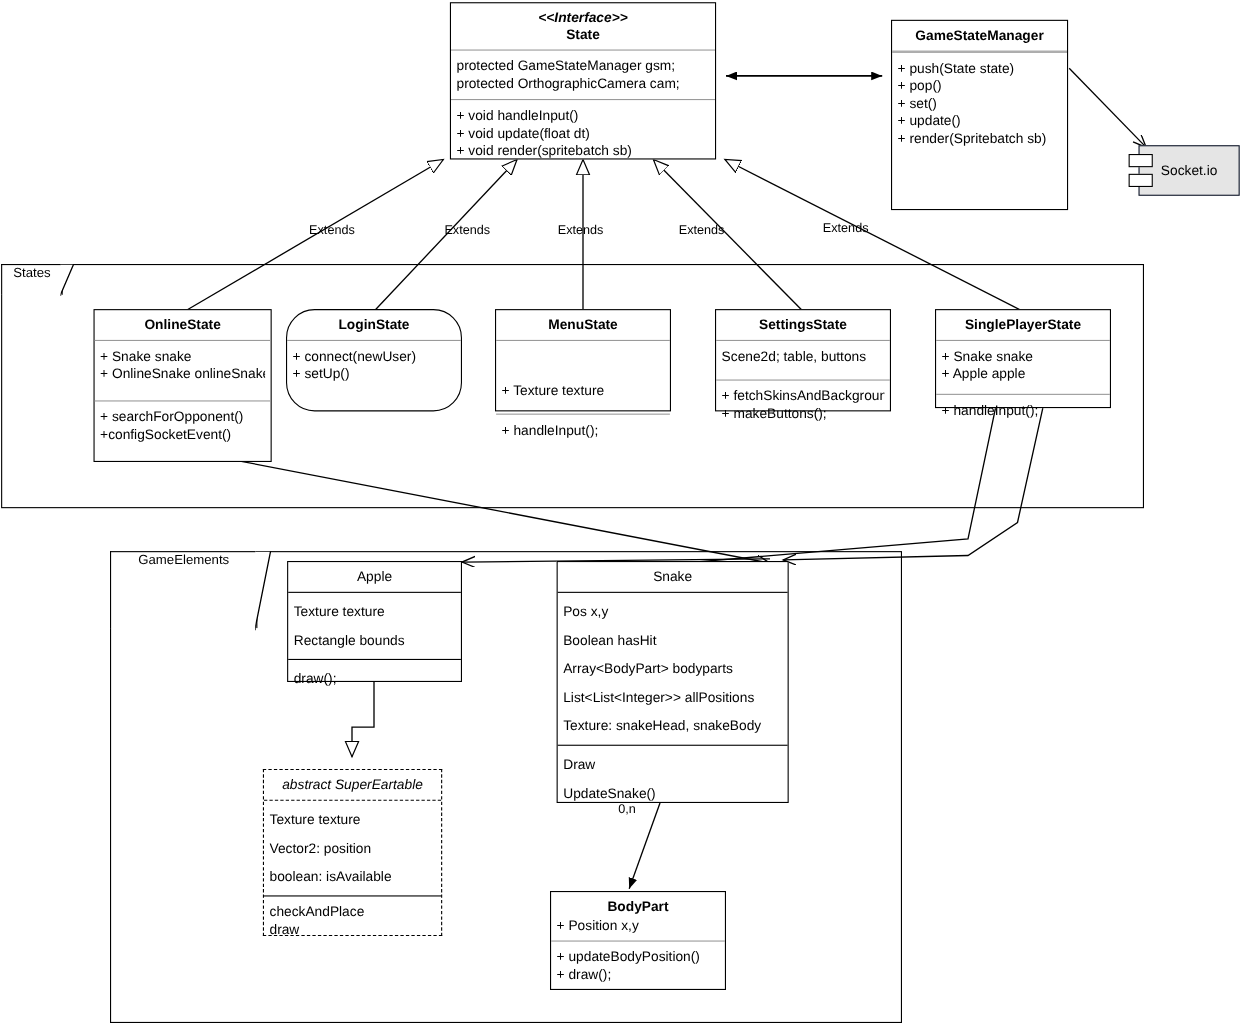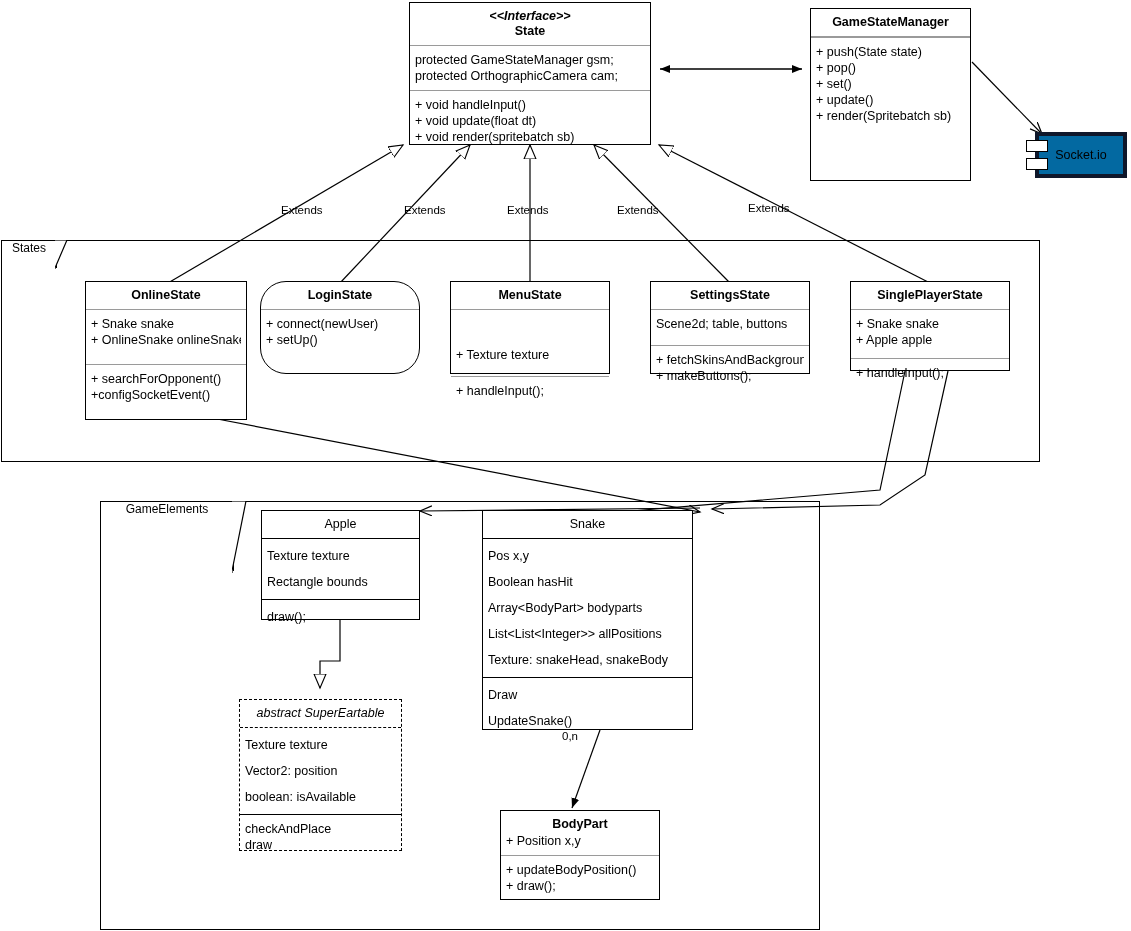--- a/index.html
+++ b/index.html
@@ -105,22 +105,22 @@
   .comp-icon {
     position: absolute;
     box-sizing: border-box;
     border: 1px solid #000000;
     background: #ffffff;
     z-index: 6;
   }
   .comp-body {
     position: absolute;
     box-sizing: border-box;
-    border: 4px solid #0f172a;
-    background: #0369a1;
+    border: 1px solid #0f172a;
+    background: #e5e5e5;
     z-index: 5;
     font-size: 12.5px;
     display: flex;
     align-items: center;
     justify-content: center;
   }
   .comp-label {
     position: absolute;
     z-index: 7;
     font-size: 12.5px;
@@ -180,21 +180,21 @@
       <div class="row">protected OrthographicCamera cam;</div>
     </div>
     <div class="sep"></div>
     <div class="compart">
       <div class="row">+ void handleInput()</div>
       <div class="row">+ void update(float dt)</div>
       <div class="row">+ void render(spritebatch sb)</div>
     </div>
   </div>
 
-  <div class="node" id="n-gsm" style="left:810px; top:8px; width:161px; height:173px;">
+  <div class="node" id="n-gsm" style="left:810px; top:18px; width:161px; height:173px;">
     <div class="cls-title">GameStateManager</div>
     <div class="sep"></div>
     <div class="sep"></div>
     <div class="compart">
       <div class="row">+ push(State state)</div>
       <div class="row">+ pop()</div>
       <div class="row">+ set()</div>
       <div class="row">+ update()</div>
       <div class="row">+ render(Spritebatch sb)</div>
     </div>
@@ -299,21 +299,21 @@
     <div class="compart loose">
       <div class="row">Texture texture</div>
       <div class="row">Rectangle bounds</div>
     </div>
     <div class="sep dark"></div>
     <div class="compart loose">
       <div class="row">draw();</div>
     </div>
   </div>
 
-  <div class="node" style="left:482px; top:510px; width:211px; height:220px;">
+  <div class="node" style="left:506px; top:510px; width:211px; height:220px;">
     <div class="cls-title plain">Snake</div>
     <div class="sep dark"></div>
     <div class="compart loose">
       <div class="row">Pos x,y</div>
       <div class="row">Boolean hasHit</div>
       <div class="row">Array&lt;BodyPart&gt; bodyparts</div>
       <div class="row">List&lt;List&lt;Integer&gt;&gt; allPositions</div>
       <div class="row">Texture: snakeHead, snakeBody</div>
     </div>
     <div class="sep dark"></div>

